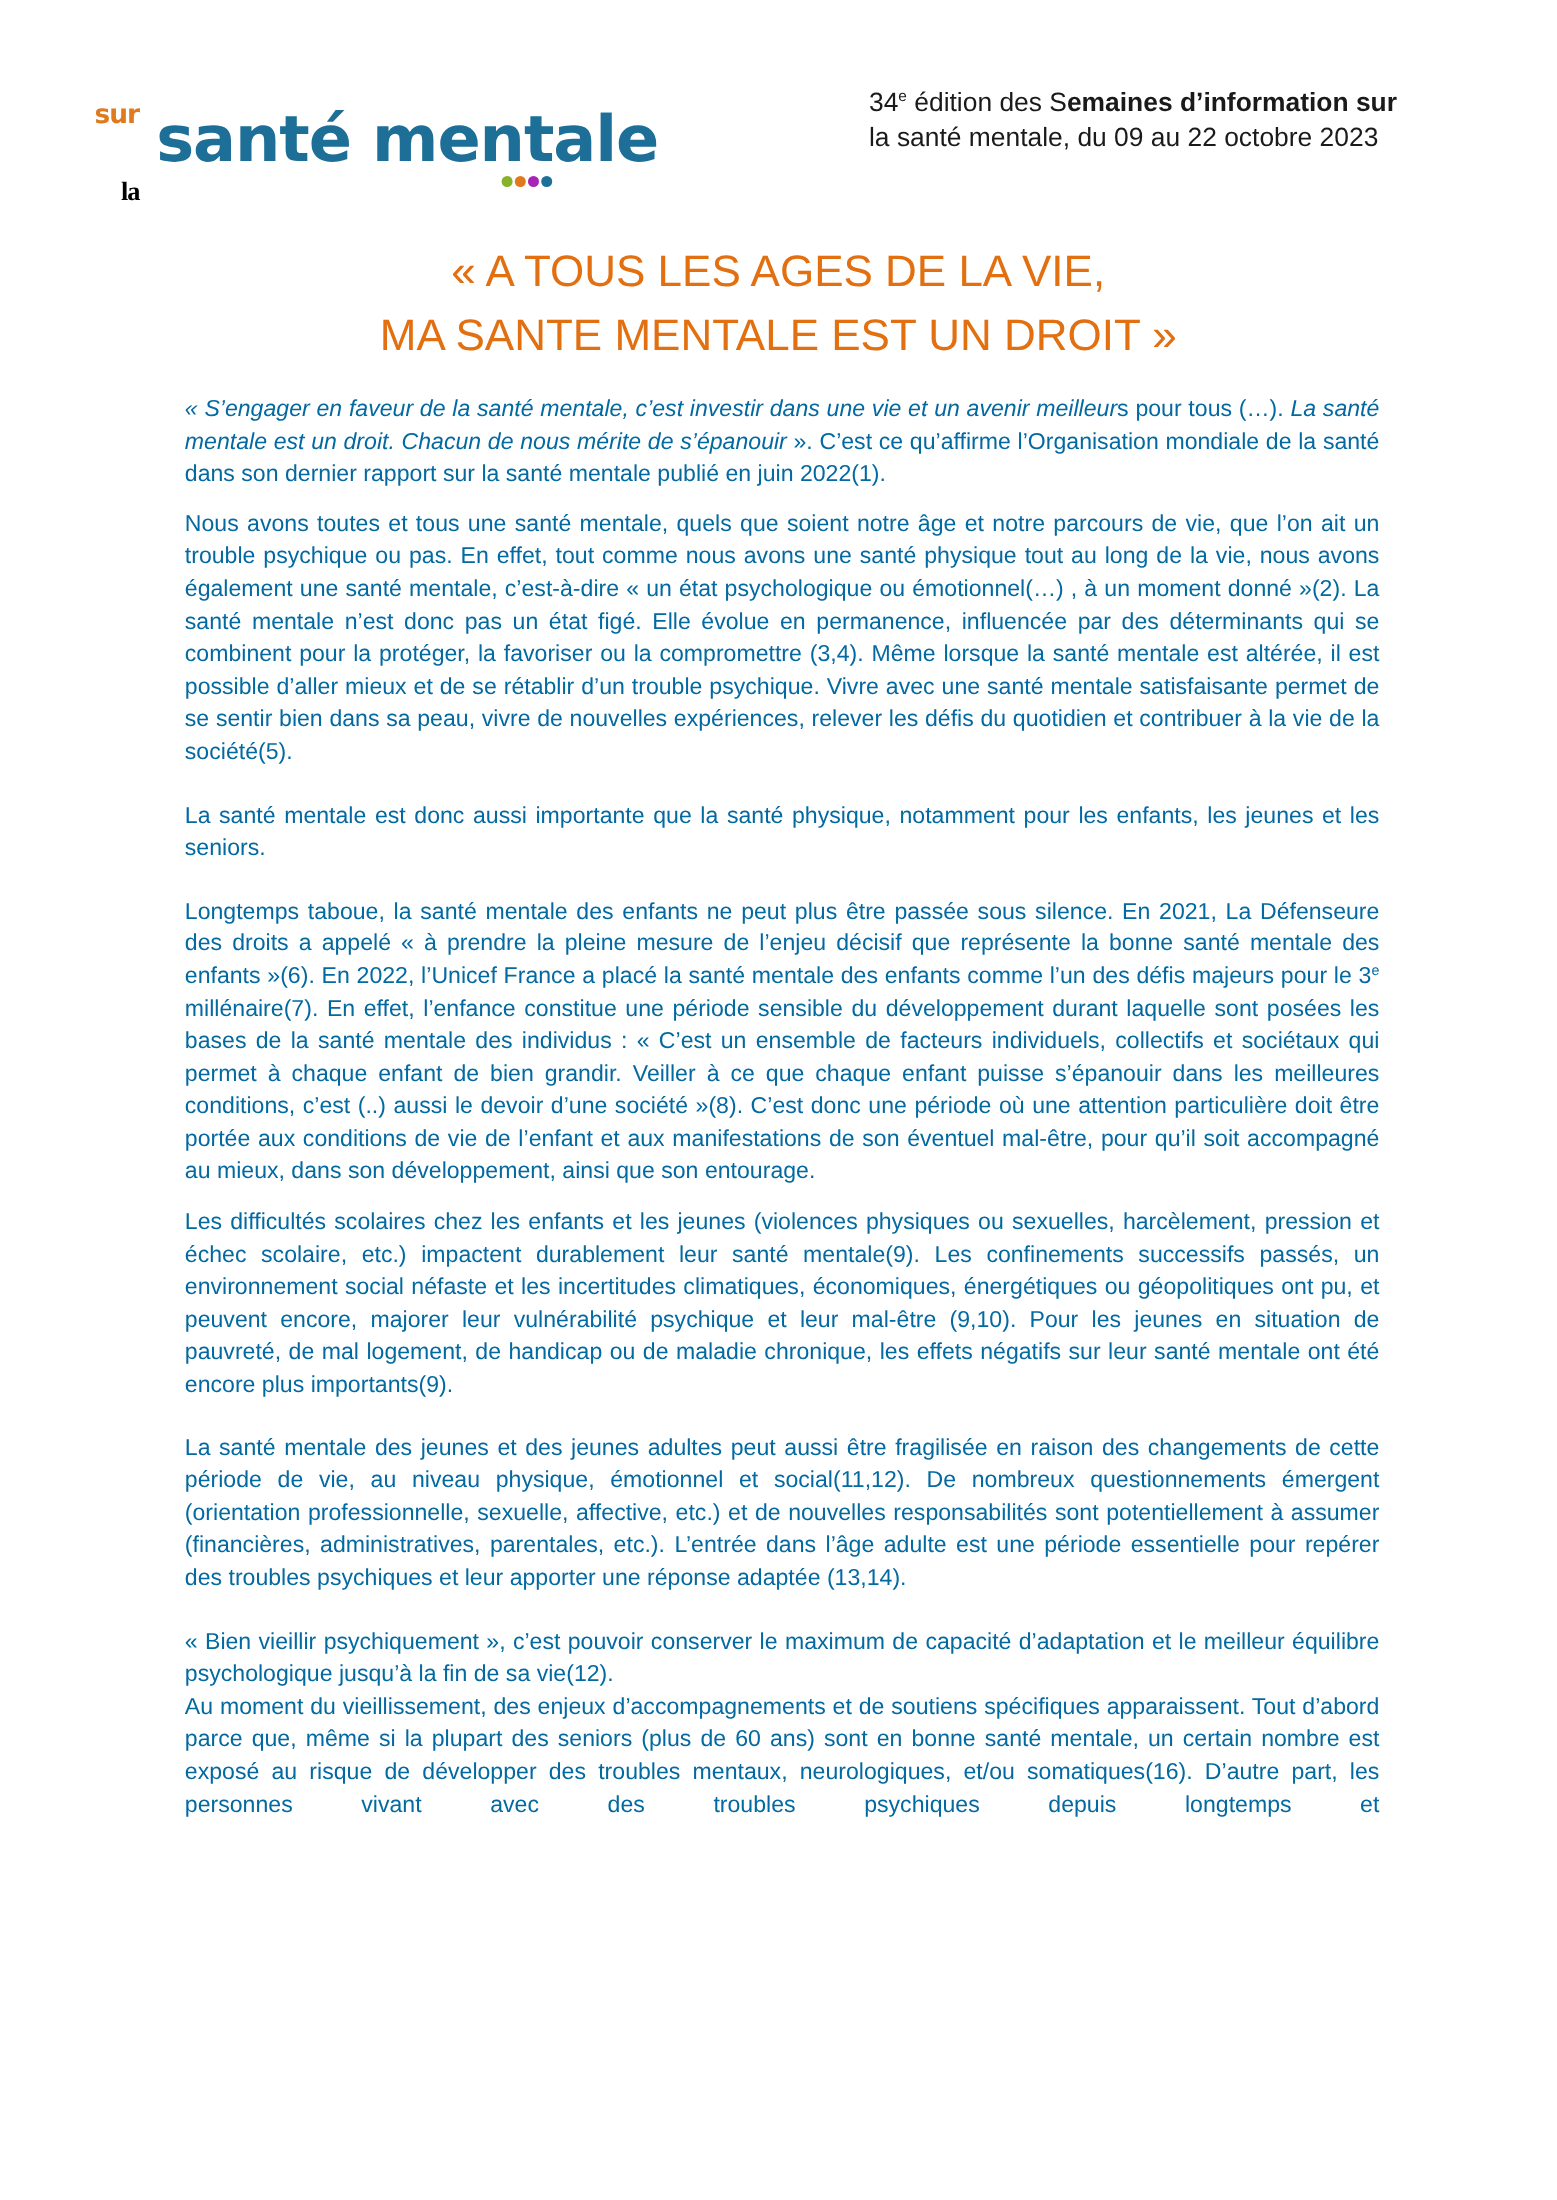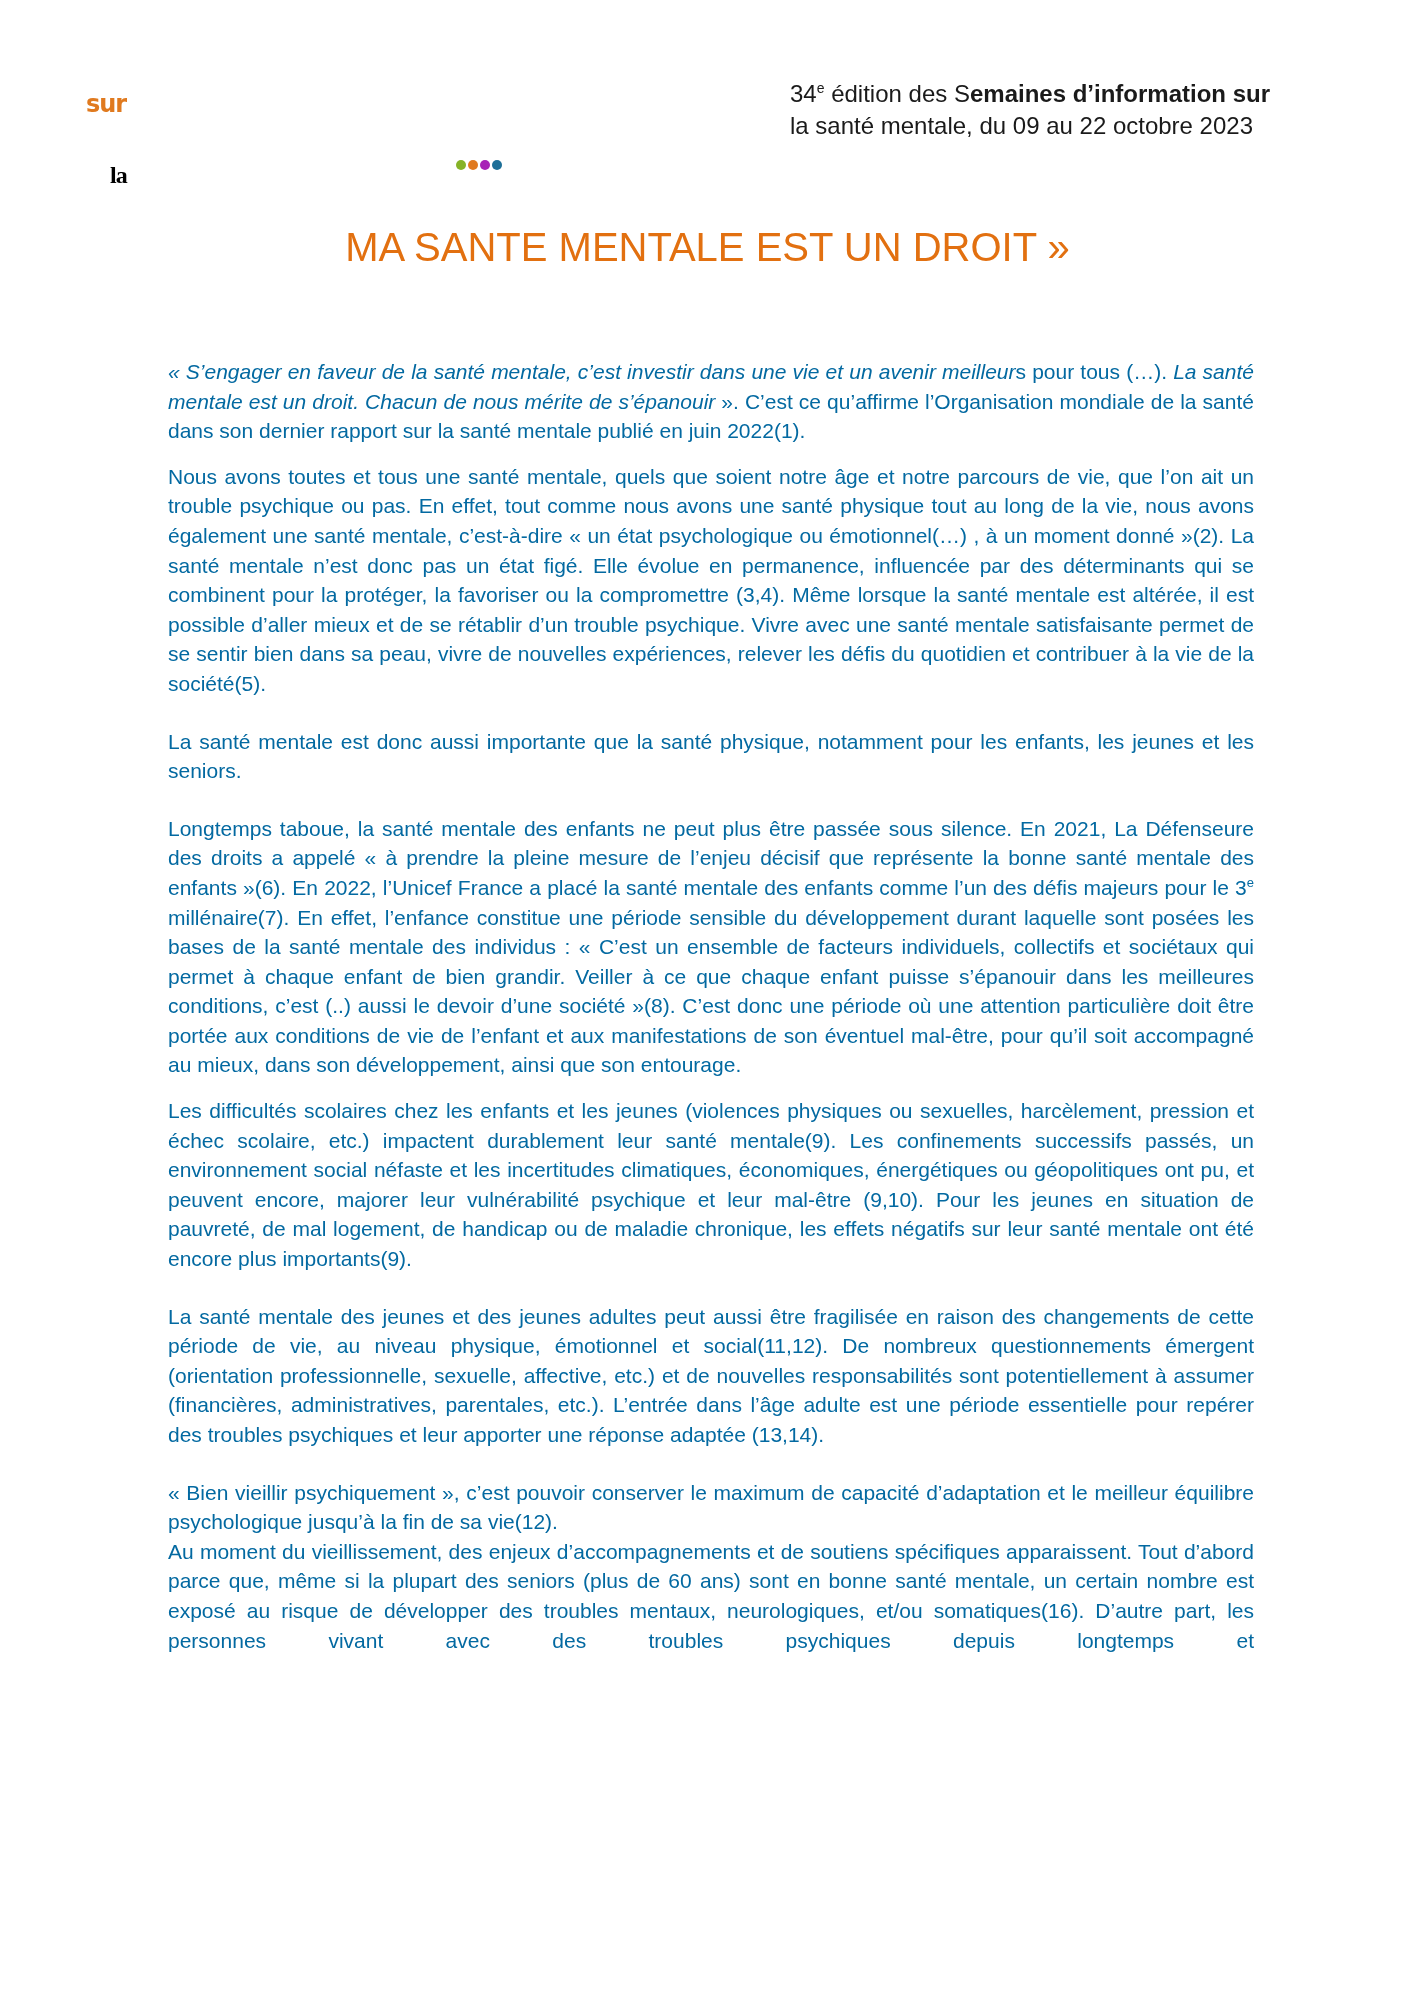--- a/index.html
+++ b/index.html
@@ -25,34 +25,36 @@
   .gap-s { height: 16px; }
   .gap-m { height: 28px; }
   .lastline { text-align-last: justify; }
 </style>
 </head>
 <body>
 
 <div class="logo">
   <div class="sur">sur</div>
   <div class="la">la</div>
+  <div class="line2">santé mentale</div>
   <div class="dots">
     <span class="dot" style="background: rgb(134, 179, 39);"></span>
     <span class="dot" style="background: rgb(224, 122, 31);"></span>
     <span class="dot" style="background: rgb(168, 35, 182);"></span>
     <span class="dot" style="background: rgb(29, 111, 152);"></span>
   </div>
 </div>
 
 <div class="edition">
   <div><span>34</span><sup>e</sup><span> édition des S</span><b>emaines d’information sur</b></div>
   <div>la santé mentale, du 09 au 22 octobre 2023</div>
 </div>
 
 <div class="title">
+  <div>« A TOUS LES AGES DE LA VIE,</div>
   <div>MA SANTE MENTALE EST UN DROIT »</div>
 </div>
 
 <div class="content">
   <p><i> « S’engager en faveur de la santé mentale, c’est investir dans une vie et un avenir meilleur</i><span>s pour tous (…). </span><i>La santé mentale est un droit. Chacun de nous mérite de s’épanouir</i><span> ». C’est ce qu’affirme l’Organisation mondiale de la santé dans son dernier rapport sur la santé mentale publié en juin 2022(1).</span></p>
   <div class="gap-s"></div>
   <p>Nous avons toutes et tous une santé mentale, quels que soient notre âge et notre parcours de vie, que l’on ait un trouble psychique ou pas. En effet, tout comme nous avons une santé physique tout au long de la vie, nous avons également une santé mentale, c’est-à-dire « un état psychologique ou émotionnel(…) , à un moment donné »(2). La santé mentale n’est donc pas un état figé. Elle évolue en permanence, influencée par des déterminants qui se combinent pour la protéger, la favoriser ou la compromettre (3,4). Même lorsque la santé mentale est altérée, il est possible d’aller mieux et de se rétablir d’un trouble psychique. Vivre avec une santé mentale satisfaisante permet de se sentir bien dans sa peau, vivre de nouvelles expériences, relever les défis du quotidien et contribuer à la vie de la société(5).</p>
   <div class="gap-m"></div>
   <p>La santé mentale est donc aussi importante que la santé physique, notamment pour les enfants, les jeunes et les seniors.</p>
   <div class="gap-m"></div>

